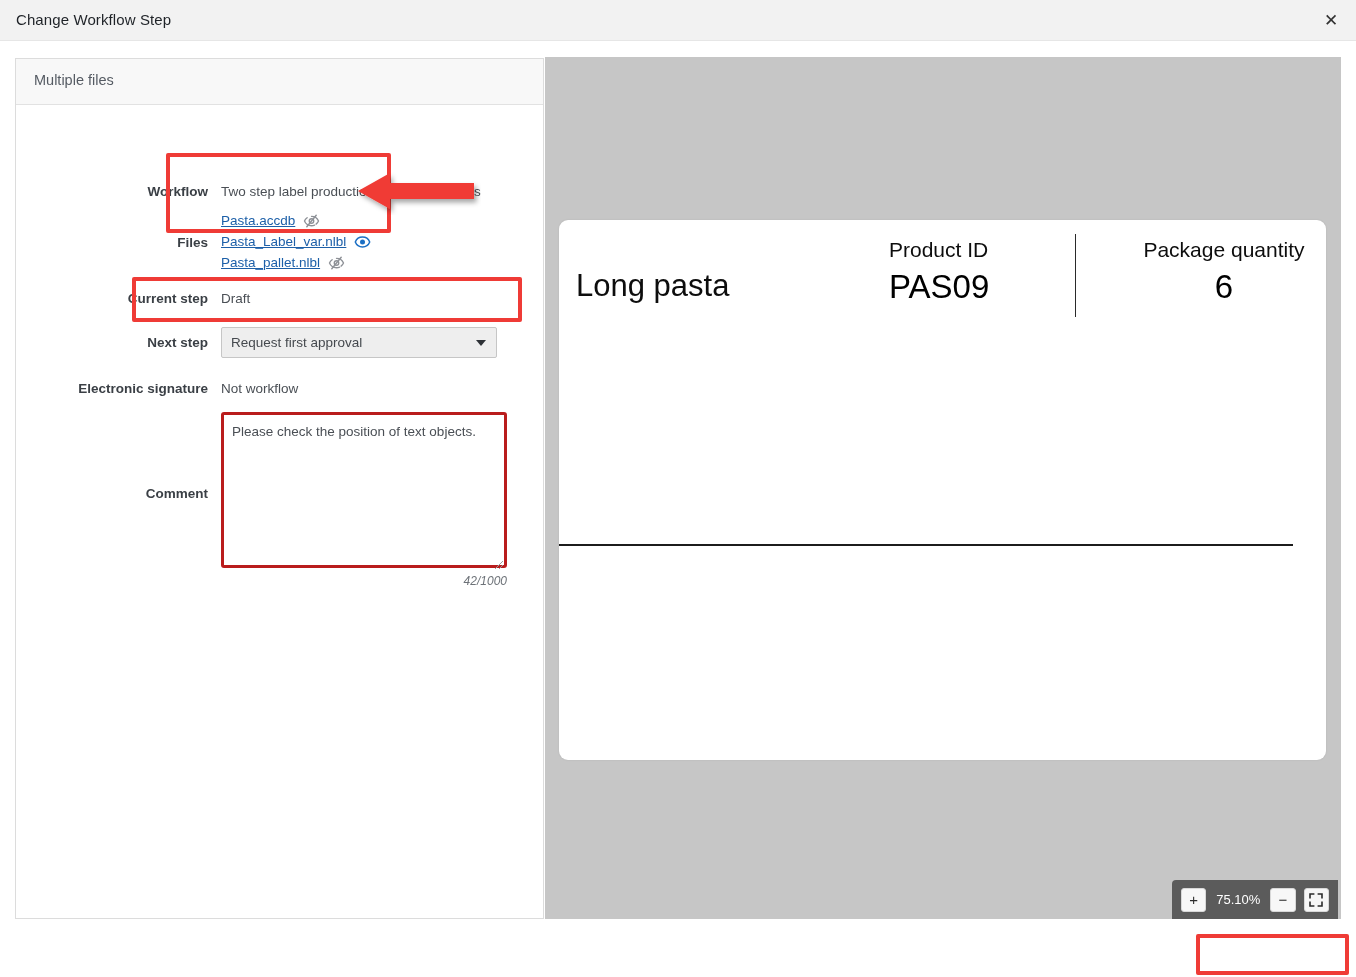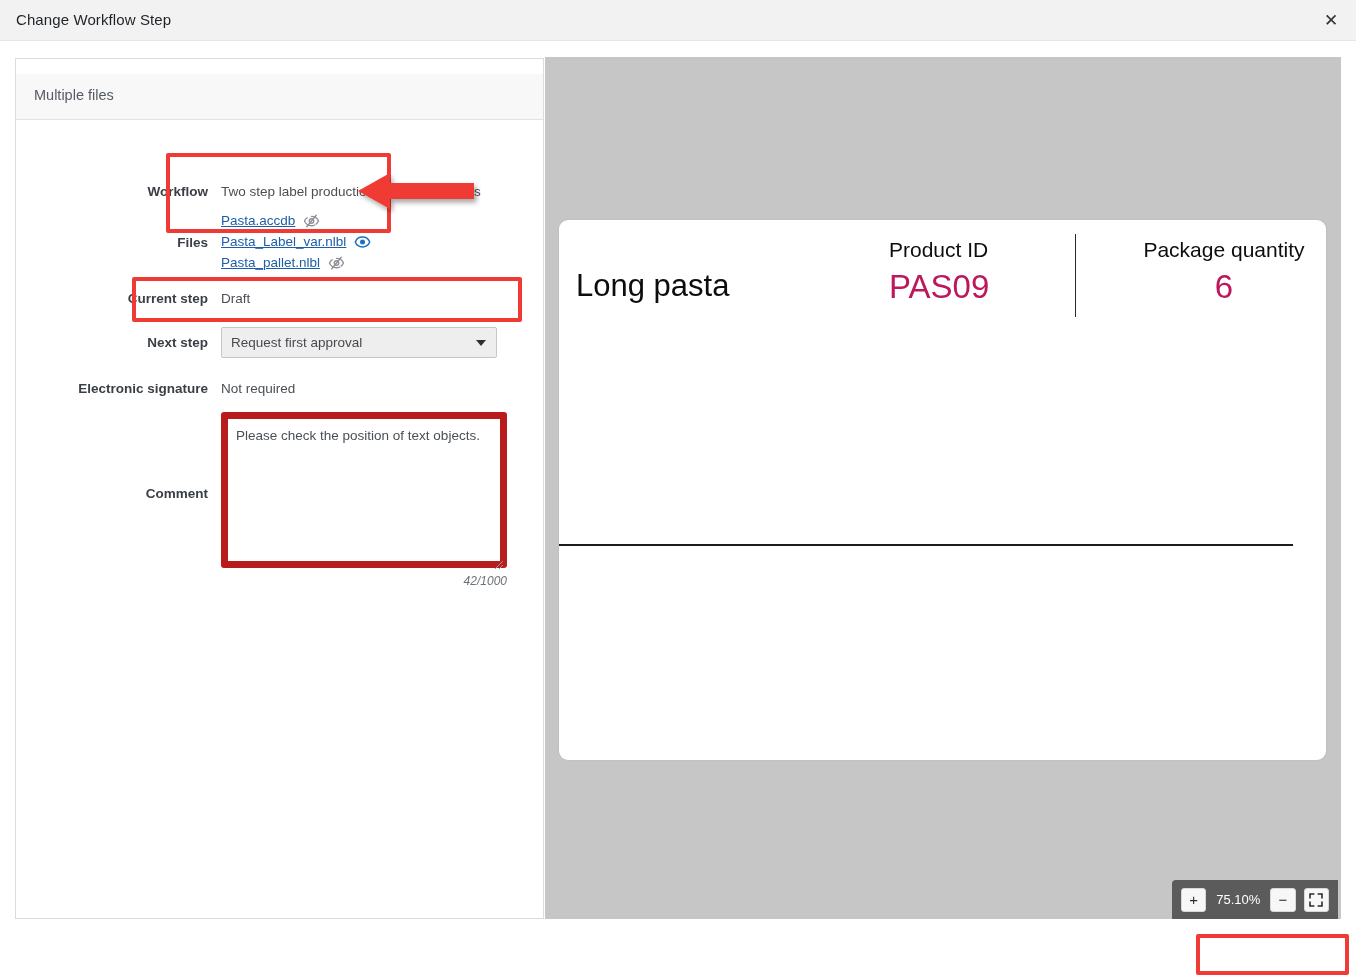--- a/index.html
+++ b/index.html
@@ -51,21 +51,21 @@
   
   .left-panel {
     position: absolute;
     left: 15px; top: 58px;
     width: 529px; height: 861px;
     background: #ffffff;
     border: 1px solid #dcdcdc;
   }
   .panel-tabhead {
     position: absolute;
-    left: 0; top: 15px;
+    left: 0; top: 0;
     width: 527px; height: 46px;
     background: #f8f8f8;
     border-bottom: 1px solid #e2e2e2;
   }
   .panel-tabhead-label {
     position: absolute;
     left: 18px; top: 13px;
     font-size: 14.5px;
     color: #555b63;
   }
@@ -143,21 +143,21 @@
     border-top: 6px solid #2d3136;
   }
 
   .row-esig { margin-top: 23px; }
   .row-comment { margin-top: 16px; }
   .row-comment .row-label { padding-top: 3px; }
 
   .comment-wrap { position: relative; }
   .comment-box {
     width: 286px; height: 156px;
-    border: 7px solid #b91c1c;
+    border: 3px solid #b91c1c;
     border-radius: 3px;
     background: #ffffff;
     font-family: "Liberation Sans", sans-serif;
     font-size: 13.5px;
     color: #4a4f55;
     padding: 9px 8px;
     resize: none;
     outline: none;
     overflow: hidden;
   }
@@ -211,21 +211,21 @@
     width: 200px;
     text-align: center;
   }
   .lbl-caption {
     font-size: 21px;
     color: #0d0d0d;
     line-height: 1.3;
   }
   .lbl-big {
     font-size: 33px;
-    color: #be185d;
+    color: #000000;
     line-height: 1.25;
     margin-top: 3px;
   }
   .lbl-divider-v {
     position: absolute;
     left: 516px; top: 14px;
     width: 1px; height: 83px;
     background: #2a2a2a;
   }
   .lbl-divider-h {
@@ -395,21 +395,21 @@
       <div class="row row-next">
         <div class="row-label">Next step</div>
         <div class="select-box">
           <span class="select-value">Request first approval</span>
           <span class="select-caret"></span>
         </div>
       </div>
 
       <div class="row row-esig">
         <div class="row-label">Electronic signature</div>
-        <div class="row-value">Not required</div>
+        <div class="row-value">Not workflow</div>
       </div>
 
       <div class="row row-comment">
         <div class="row-label">Comment</div>
         <div class="comment-wrap">
           <textarea class="comment-box" placeholder="" style="">Please check the position of text objects.</textarea>
           <span class="resize-grip">
             <svg width="10" height="10" viewBox="0 0 10 10">
               <line x1="9" y1="1" x2="1" y2="9" stroke="#9a9a9a" stroke-width="1"></line>
               <line x1="9" y1="5" x2="5" y2="9" stroke="#9a9a9a" stroke-width="1"></line>

